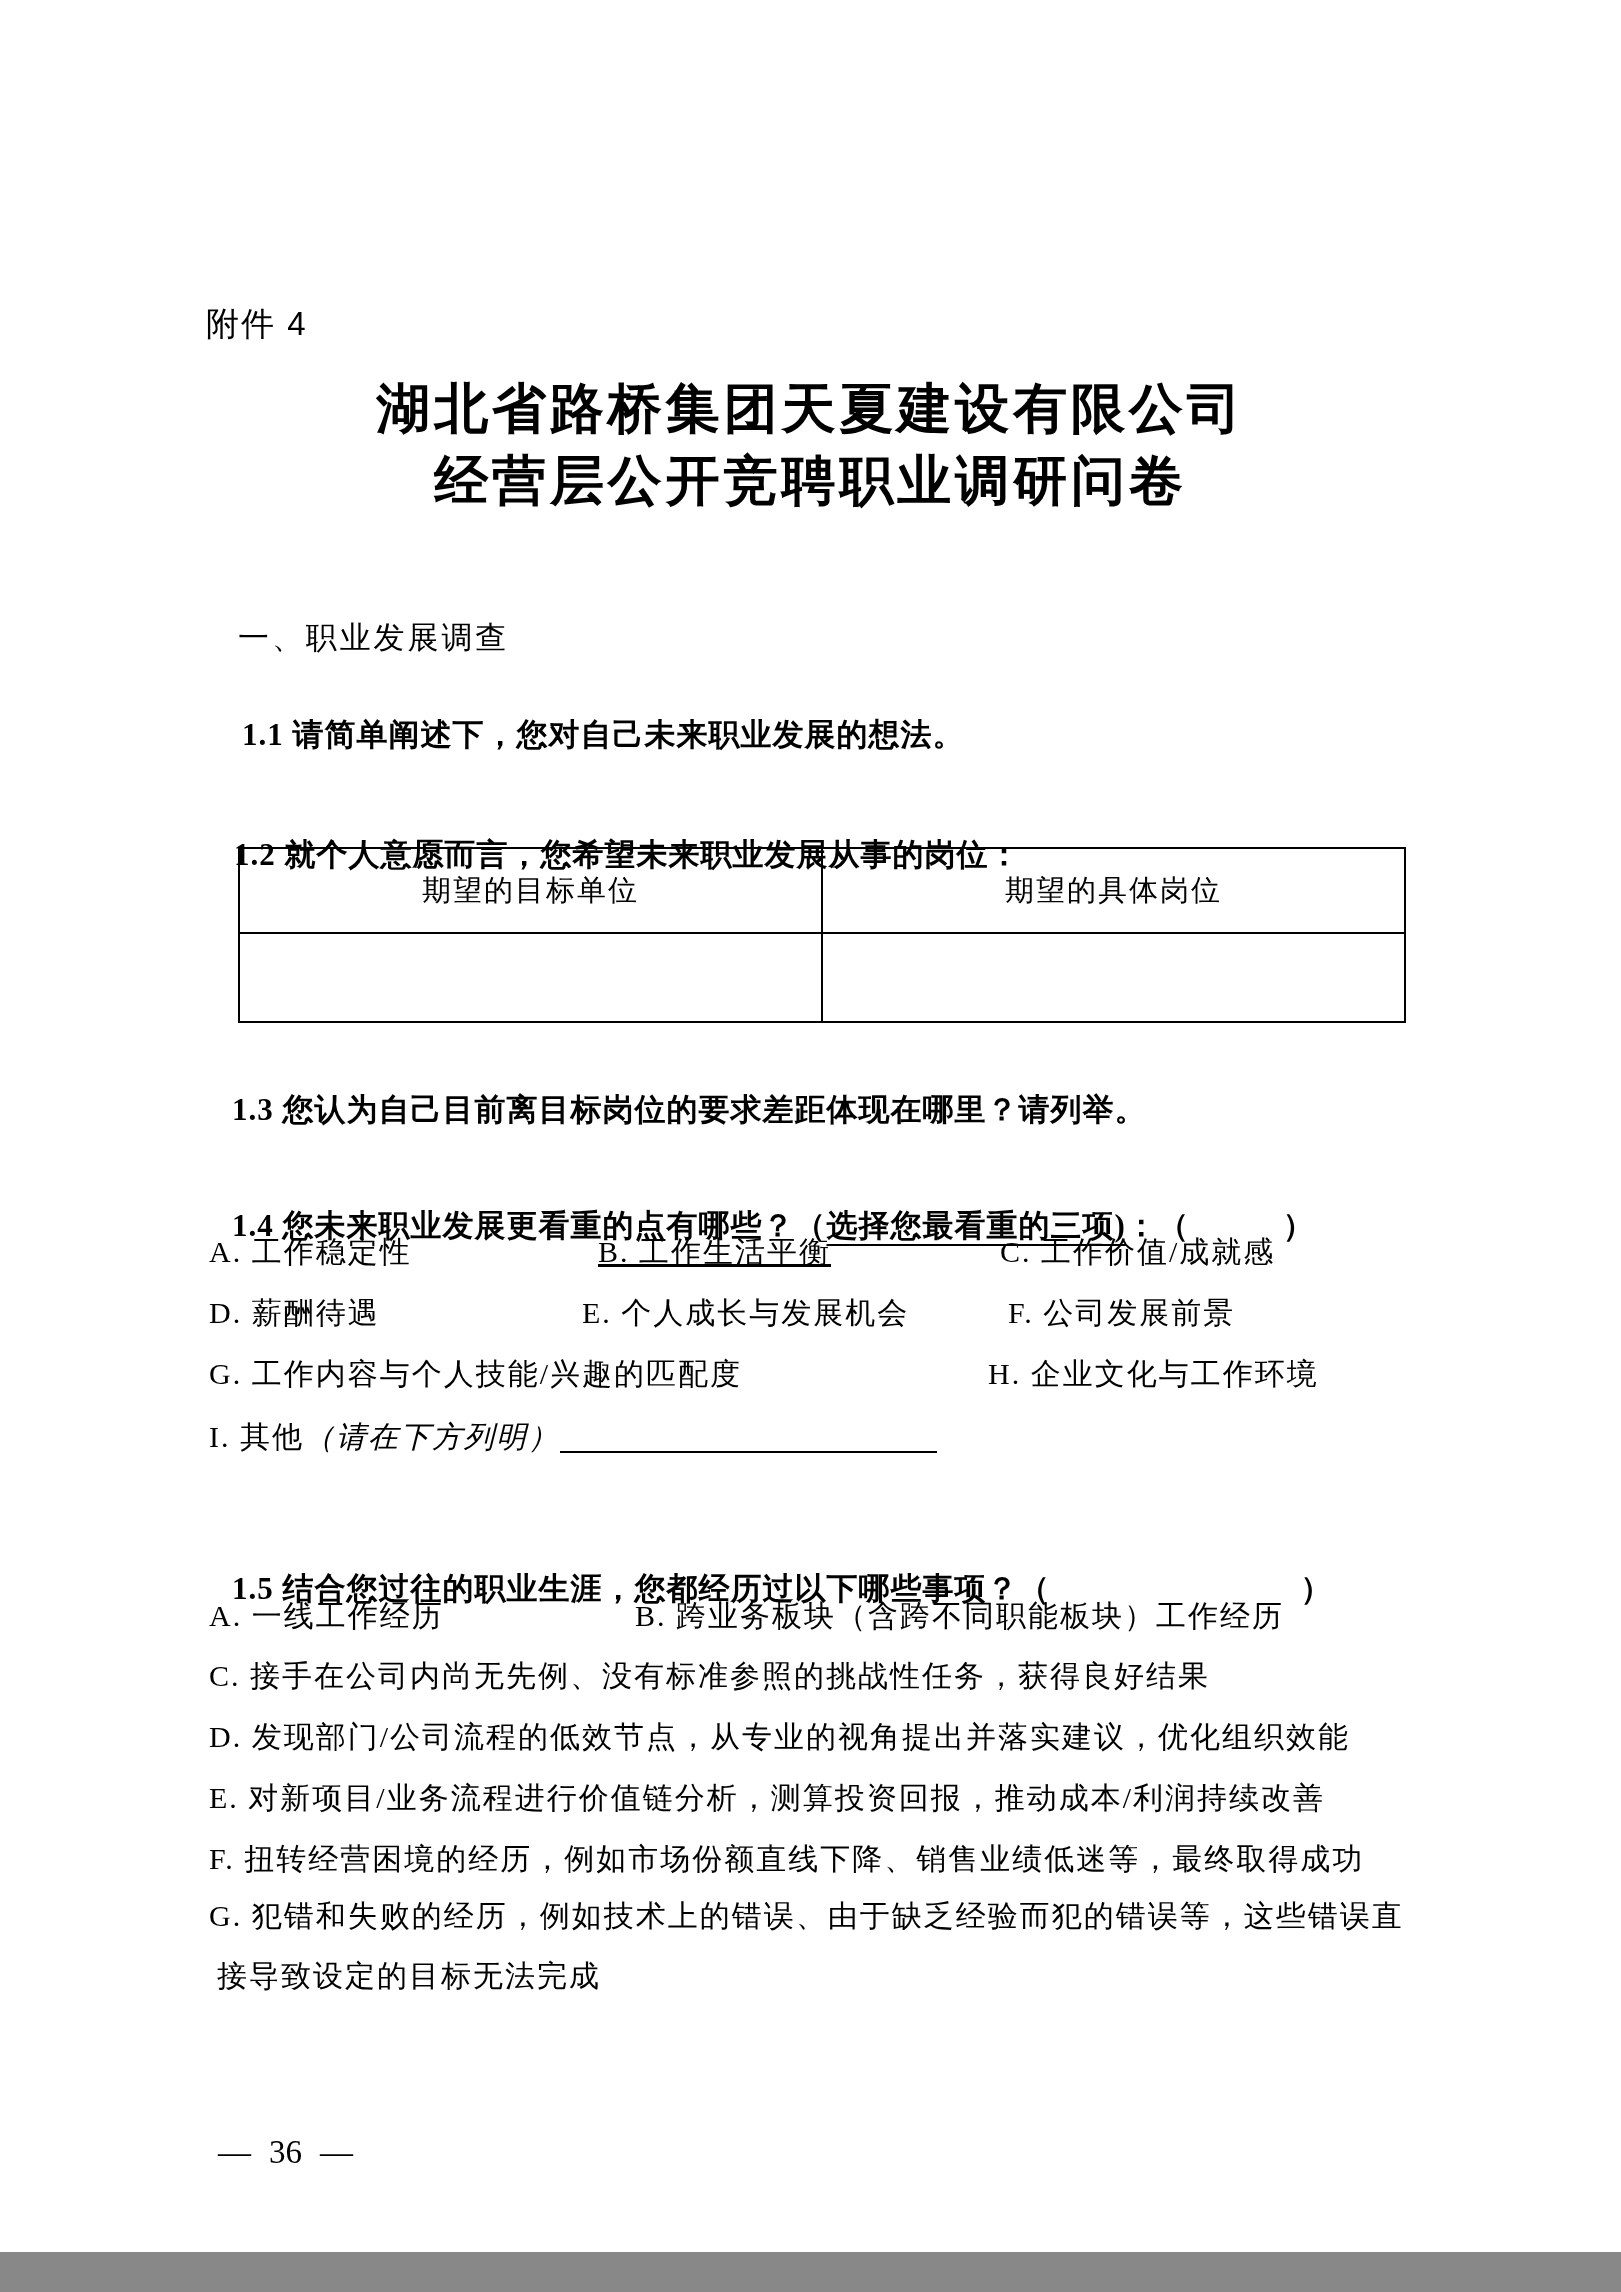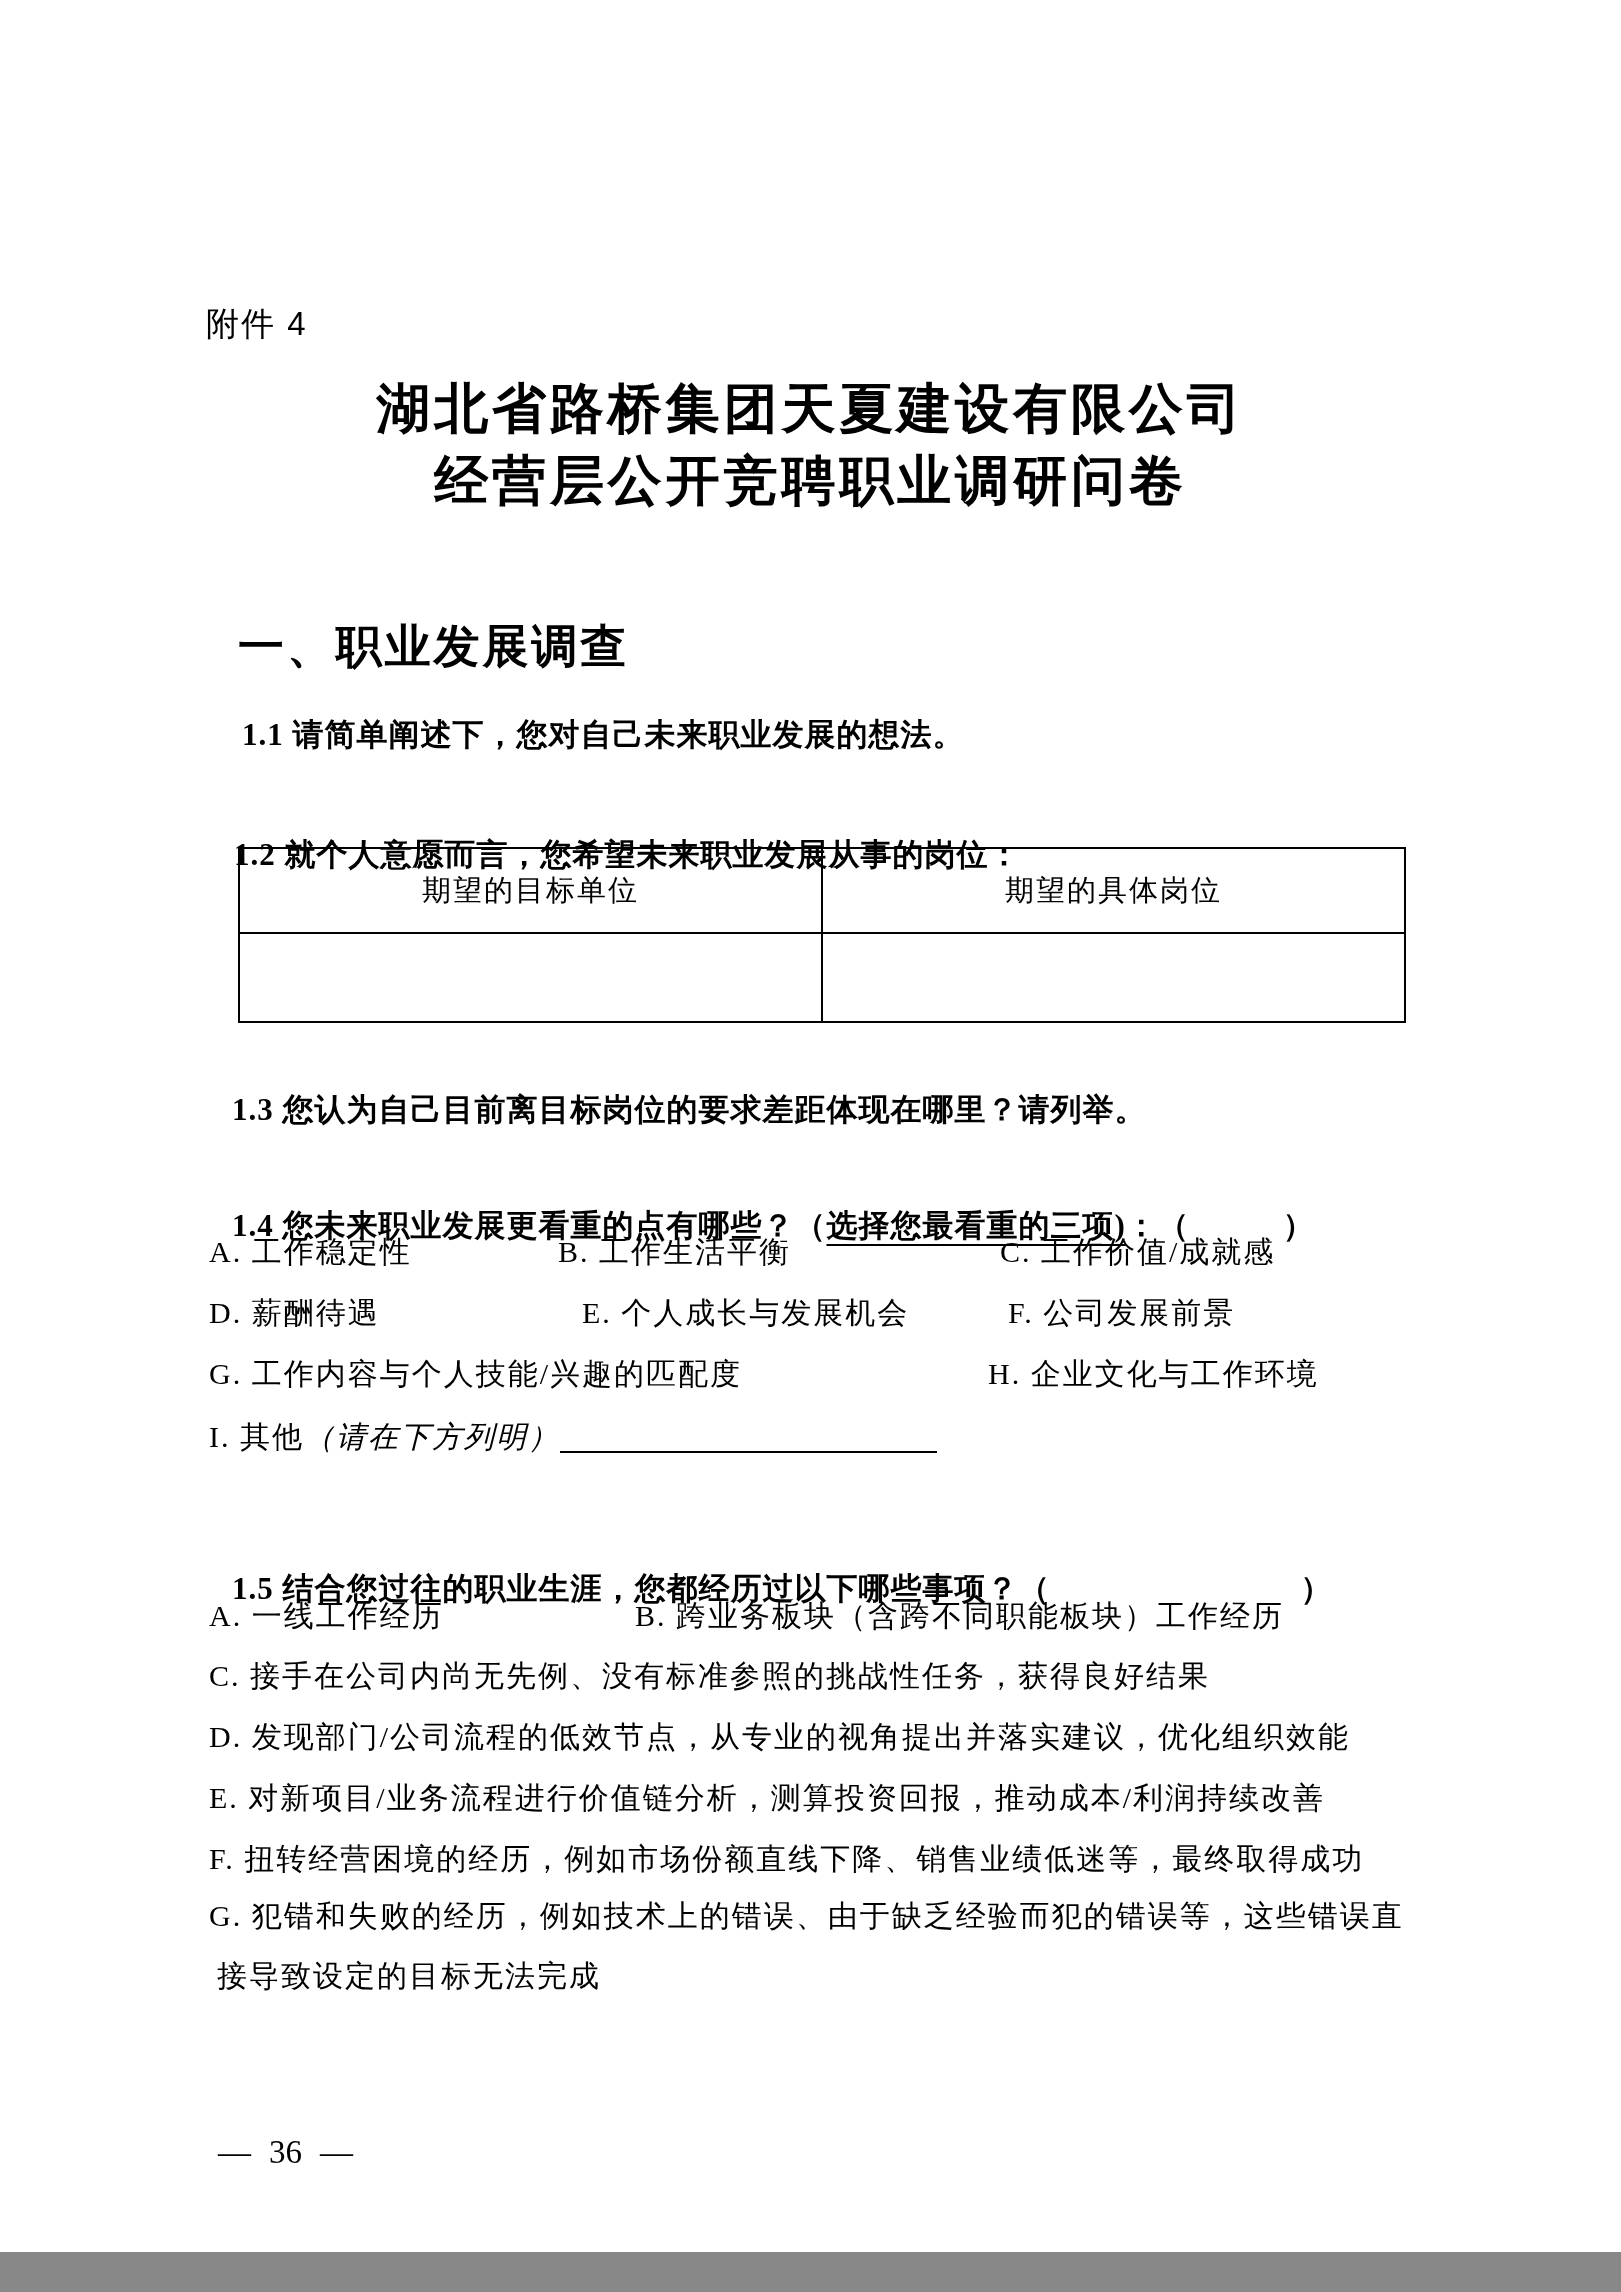--- a/index.html
+++ b/index.html
@@ -27,22 +27,22 @@
     font-weight: bold;
     font-size: 54px;
     letter-spacing: 3.9px;
   }
   .doc-title.line1 { top: 377px; }
   .doc-title.line2 { top: 449px; }
 
   .section-heading {
     left: 238px; top: 619px;
     font-family: "Liberation Sans", sans-serif;
-    font-weight: bold;
-    font-size: 46px;
+    font-weight: normal;
+    font-size: 31px;
     letter-spacing: 2.9px;
   }
 
   .question {
     font-weight: bold;
     font-size: 31px;
     letter-spacing: 1px;
     margin-top: 32px;
   }
   .q1 { left: 242px; top: 684px; }
@@ -127,21 +127,21 @@
   </tbody>
     </table>
 
   <div class="abs question q3">1.3 您认为自己目前离目标岗位的要求差距体现在哪里？请列举。</div>
 
   <div class="abs question q4">
     <span>1.4 您未来职业发展更看重的点有哪些？（</span><span class="u-seg">选择您最看重的三项)</span><span>：（</span><span class="paren-gap gap-q4"></span><span>）</span>
   </div>
 
   <div class="abs opt" style="left:209px; top:1234px;">A. 工作稳定性</div>
-  <div class="abs opt" style="left:558px; top:1234px;">B. 工作生活平衡</div>
+  <div class="abs opt" style="left:598px; top:1234px;text-decoration:underline;">B. 工作生活平衡</div>
   <div class="abs opt" style="left:1000px; top:1234px;">C. 工作价值/成就感</div>
   <div class="abs opt" style="left:209px; top:1295px;">D. 薪酬待遇</div>
   <div class="abs opt" style="left:582px; top:1295px;">E. 个人成长与发展机会</div>
   <div class="abs opt" style="left:1008px; top:1295px;">F. 公司发展前景</div>
   <div class="abs opt" style="left:209px; top:1356px;">G. 工作内容与个人技能/兴趣的匹配度</div>
   <div class="abs opt" style="left:988px; top:1356px;font-family:Liberation Serif, serif;">H. 企业文化与工作环境</div>
   <div class="abs opt" style="left:209px; top:1416px;">
     <span>I. 其他</span><span class="opt-note">（请在下方列明）</span><span class="blank-line"></span>
   </div>
 

